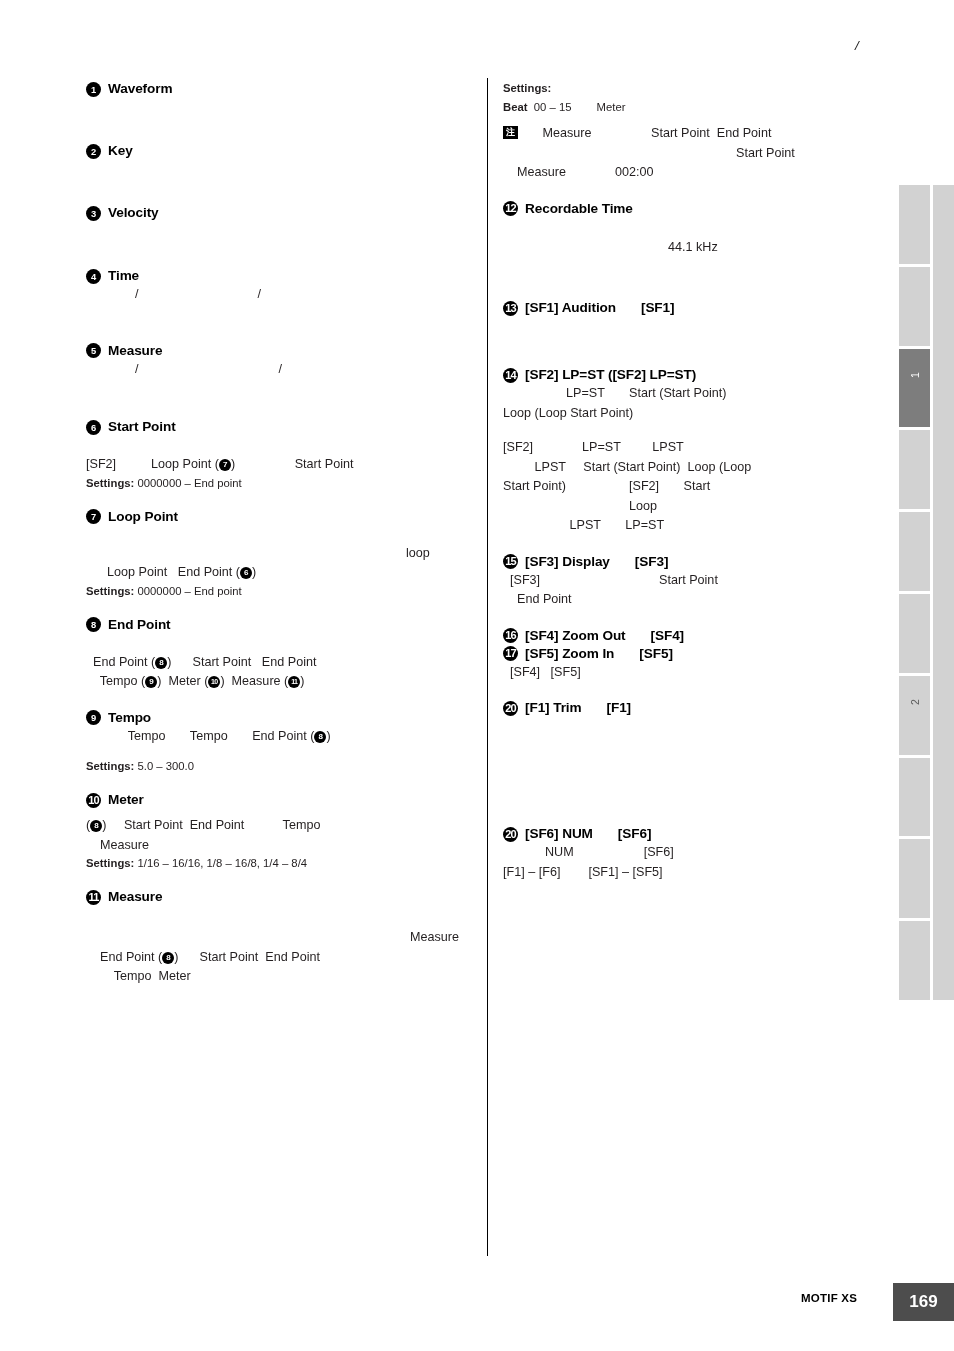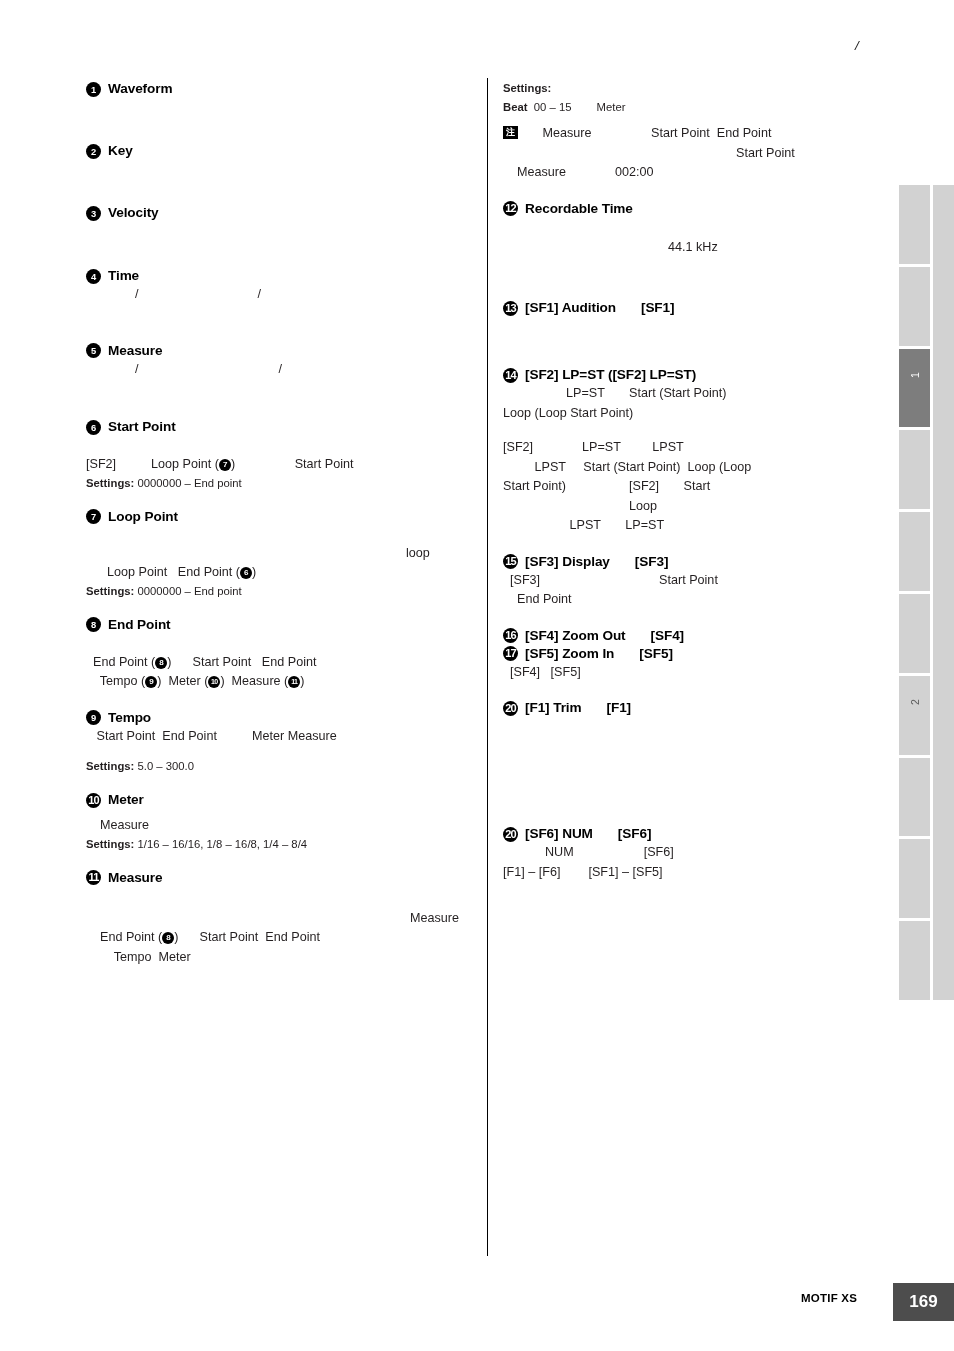--- a/index.html
+++ b/index.html
@@ -287,32 +287,33 @@
       <div class="line"><span style="white-space:pre">  </span><span>End Point (</span><span class="ref">8</span><span>)</span><span style="white-space:pre">      </span><span>Start Point</span><span style="white-space:pre">   </span><span>End Point</span></div>
       <div class="line"><span style="white-space:pre">    </span><span>Tempo (</span><span class="ref">9</span><span>)</span><span style="white-space:pre">  </span><span>Meter (</span><span class="ref two-digit">10</span><span>)</span><span style="white-space:pre">  </span><span>Measure (</span><span class="ref two-digit">11</span><span>)</span></div>
     </div>
     <div class="spacer-md"></div>
 
     <div class="item">
       <div class="head">
         <span class="bullet">9</span>
         <span class="head-text">Tempo</span>
       </div>
-      <div class="line"><span style="white-space:pre">   </span><span>Start Point</span><span style="white-space:pre">  </span><span>End Point</span><span style="white-space:pre">          </span><span>Meter</span><span style="white-space:pre"> </span><span>Measure</span></div>
+      <div class="line"><span style="white-space:pre">            </span><span>Tempo</span><span style="white-space:pre">       </span><span>Tempo</span><span style="white-space:pre">       </span><span>End Point (</span><span class="ref">8</span><span>)</span></div>
       <div style="height:12px"></div>
       <div class="settings"><b>Settings:</b> <span>5.0 – 300.0</span></div>
     </div>
     <div class="spacer-md"></div>
 
     <div class="item">
       <div class="head">
         <span class="bullet two-digit">10</span>
         <span class="head-text">Meter</span>
       </div>
       <div style="height:7px"></div>
+      <div class="line"><span>(</span><span class="ref">8</span><span>)</span><span style="white-space:pre">     </span><span>Start Point</span><span style="white-space:pre">  </span><span>End Point</span><span style="white-space:pre">           </span><span>Tempo</span></div>
       <div class="line indent1">Measure</div>
       <div class="settings"><b>Settings:</b> <span>1/16 – 16/16, 1/8 – 16/8, 1/4 – 8/4</span></div>
     </div>
     <div class="spacer-md"></div>
 
     <div class="item">
       <div class="head">
         <span class="bullet two-digit">11</span>
         <span class="head-text">Measure</span>
       </div>

